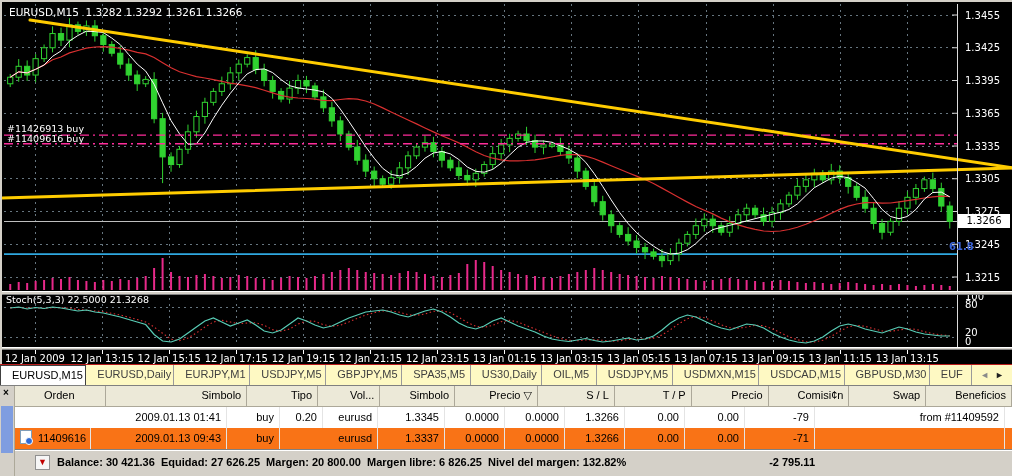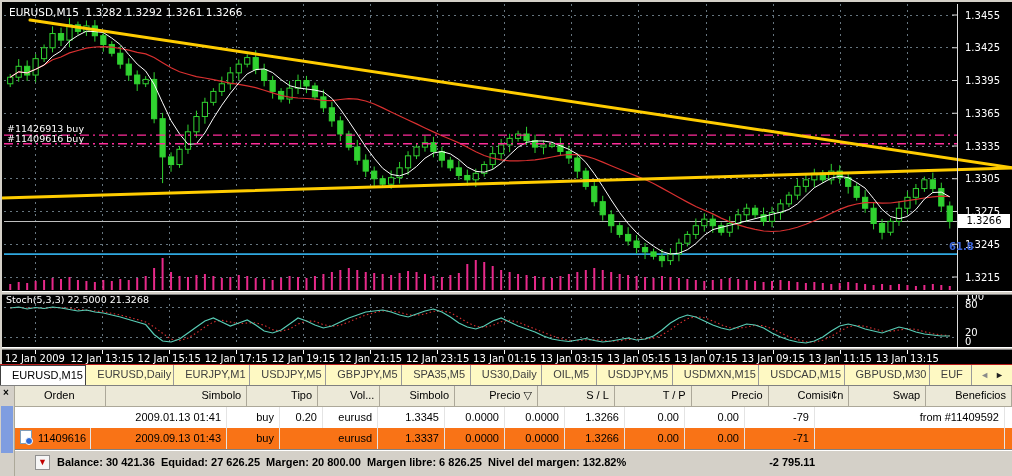--- a/index.html
+++ b/index.html
@@ -545,21 +545,21 @@
             <div class="cell r" style="width: 60px;">0.0000</div>
             <div class="cell r" style="width: 60px;">0.0000</div>
             <div class="cell r" style="width: 60px;">1.3266</div>
             <div class="cell r" style="width: 60px;">0.00</div>
             <div class="cell r" style="width: 60px;">0.00</div>
             <div class="cell r" style="width: 70px;">-79</div>
             <div class="cell r" style="width: 190px;">from #11409592</div>
           </div>
           <div class="t-row alt">
             <div class="cell" style="width: 76px;"><span class="doc-ico"></span>11409616</div>
-            <div class="cell r" style="width: 136px;">2009.09.13 01:43</div>
+            <div class="cell r" style="width: 136px;">2009.01.13 09:43</div>
             <div class="cell r" style="width: 53px;">buy</div>
             <div class="cell r" style="width: 43px; margin-top: 28px;">5.00</div>
             <div class="cell r" style="width: 55px;">eurusd</div>
             <div class="cell r" style="width: 67px;">1.3337</div>
             <div class="cell r" style="width: 60px;">0.0000</div>
             <div class="cell r" style="width: 60px;">0.0000</div>
             <div class="cell r" style="width: 60px;">1.3266</div>
             <div class="cell r" style="width: 60px;">0.00</div>
             <div class="cell r" style="width: 60px;">0.00</div>
             <div class="cell r" style="width: 70px;">-71</div>

